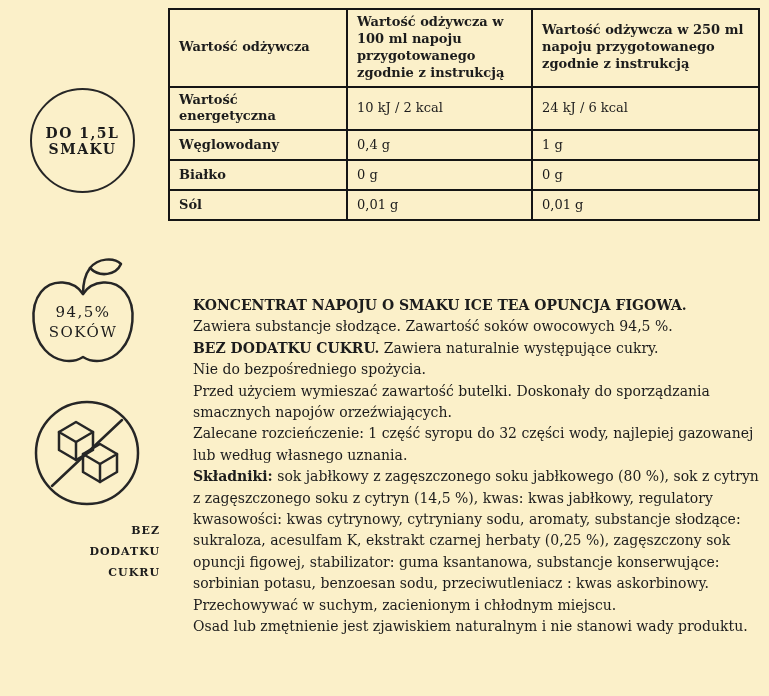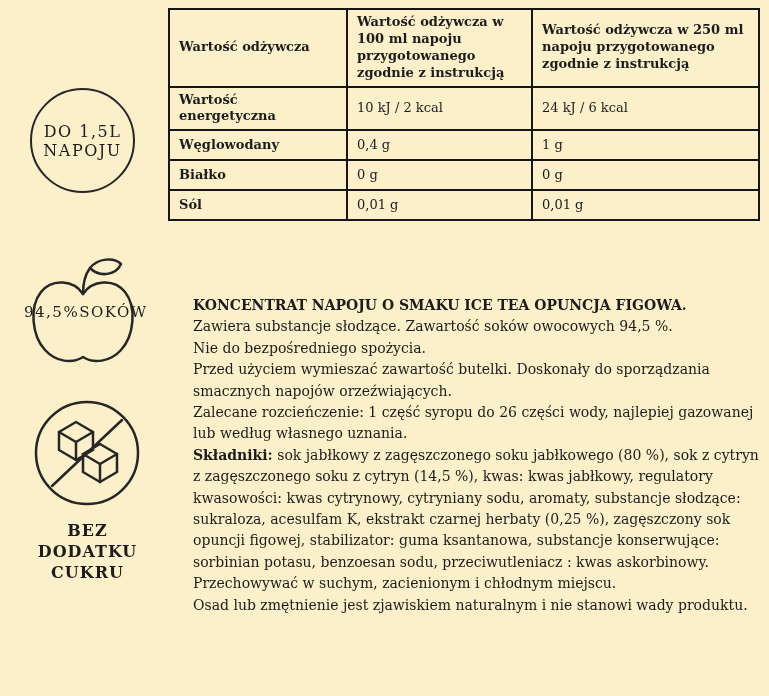--- a/index.html
+++ b/index.html
@@ -42,51 +42,51 @@
   .description strong { font-weight:bold; }
 
   
   .circle-badge {
     position:absolute; left:30px; top:88px; width:105px; height:105px;
     border:2.5px solid #262626; border-radius:50%;
     display:flex; flex-direction:column; align-items:center; justify-content:center;
     text-align:center;
   }
   .circle-badge .badge-line {
-    display:block; font-size:16px; letter-spacing:1.5px; font-weight:400;
+    display:block; font-size:14px; letter-spacing:1.5px; font-weight:700;
   }
 
   .apple-badge { position:absolute; left:24px; top:252px; width:118px; height:122px; }
   .apple-badge svg { position:absolute; left:0; top:0; }
   .apple-text {
     position:absolute; left:0; top:50px; width:118px;
-    display:flex; align-items:center;
+    display:flex; flex-direction:column; align-items:center;
     text-align:center;
   }
   .apple-text .badge-line { font-size:15px; letter-spacing:1.5px; font-weight:500; line-height:20px; }
 
   .nosugar-badge { position:absolute; left:32px; top:398px; width:110px; height:110px; }
 
   .nosugar-caption {
     position:absolute; left:15px; top:520px; width:145px;
-    text-align:center; font-size:16px; line-height:21px;
+    text-align:right; font-size:11px; line-height:21px;
     letter-spacing:1px; font-weight:600;
   }
   .nosugar-caption span { display:block; }
 
   svg .stroke { fill:none; stroke:#262626; stroke-width:2.5; stroke-linecap:round; stroke-linejoin:round; }
 </style>
 </head>
 <body>
 
 <div class="root">
 
   <div class="circle-badge">
     <span class="badge-line">DO 1,5L</span>
-    <span class="badge-line">NAPOJU</span>
+    <span class="badge-line">SMAKU</span>
   </div>
 
   <div class="apple-badge">
     <svg width="118" height="122" viewBox="0 0 118 122">
       <path class="stroke" d="M59,42 C50,28 28,26 17,40 C5,55 8,84 21,98 C32,110 48,112 59,105 C70,112 86,110 97,98 C110,84 113,55 101,40 C90,26 68,28 59,42 Z"></path>
       <path class="stroke" d="M59,42 C59,32 60,24 66,16"></path>
       <path class="stroke" d="M66,16 C74,6 90,5 97,12 C92,23 76,26 66,16 Z"></path>
     </svg>
     <div class="apple-text">
       <span class="badge-line">94,5%</span>
@@ -147,21 +147,22 @@
       <td class="lbl">Sól</td>
       <td class="val">0,01 g</td>
       <td class="val">0,01 g</td>
     </tr>
   </tbody>
     </table>
 
   <div class="description">
     <p><strong>KONCENTRAT NAPOJU O SMAKU ICE TEA OPUNCJA FIGOWA.</strong></p>
     <p>Zawiera substancje słodzące. Zawartość soków owocowych  94,5 %.</p>
+    <p><strong>BEZ DODATKU CUKRU.</strong><span> Zawiera naturalnie występujące cukry.</span></p>
     <p>Nie do bezpośredniego spożycia.</p>
     <p>Przed użyciem wymieszać zawartość butelki. Doskonały do sporządzania smacznych napojów orzeźwiających.</p>
-    <p>Zalecane rozcieńczenie: 1 część syropu do 26 części wody, najlepiej gazowanej lub według własnego uznania.</p>
+    <p>Zalecane rozcieńczenie: 1 część syropu do 32 części wody, najlepiej gazowanej lub według własnego uznania.</p>
     <p><strong>Składniki:</strong><span> sok jabłkowy z zagęszczonego soku jabłkowego  (80 %), sok z cytryn z zagęszczonego soku z cytryn (14,5 %), kwas: kwas jabłkowy, regulatory kwasowości: kwas cytrynowy, cytryniany sodu, aromaty, substancje słodzące: sukraloza, acesulfam K, ekstrakt czarnej herbaty (0,25 %), zagęszczony sok opuncji figowej, stabilizator: guma ksantanowa, substancje konserwujące: sorbinian potasu, benzoesan sodu, przeciwutleniacz : kwas askorbinowy.</span></p>
     <p>Przechowywać w suchym, zacienionym i chłodnym miejscu.</p>
     <p>Osad lub zmętnienie jest zjawiskiem naturalnym i nie stanowi wady produktu.</p>
   </div>
 
 </div>
 
 </body></html>

